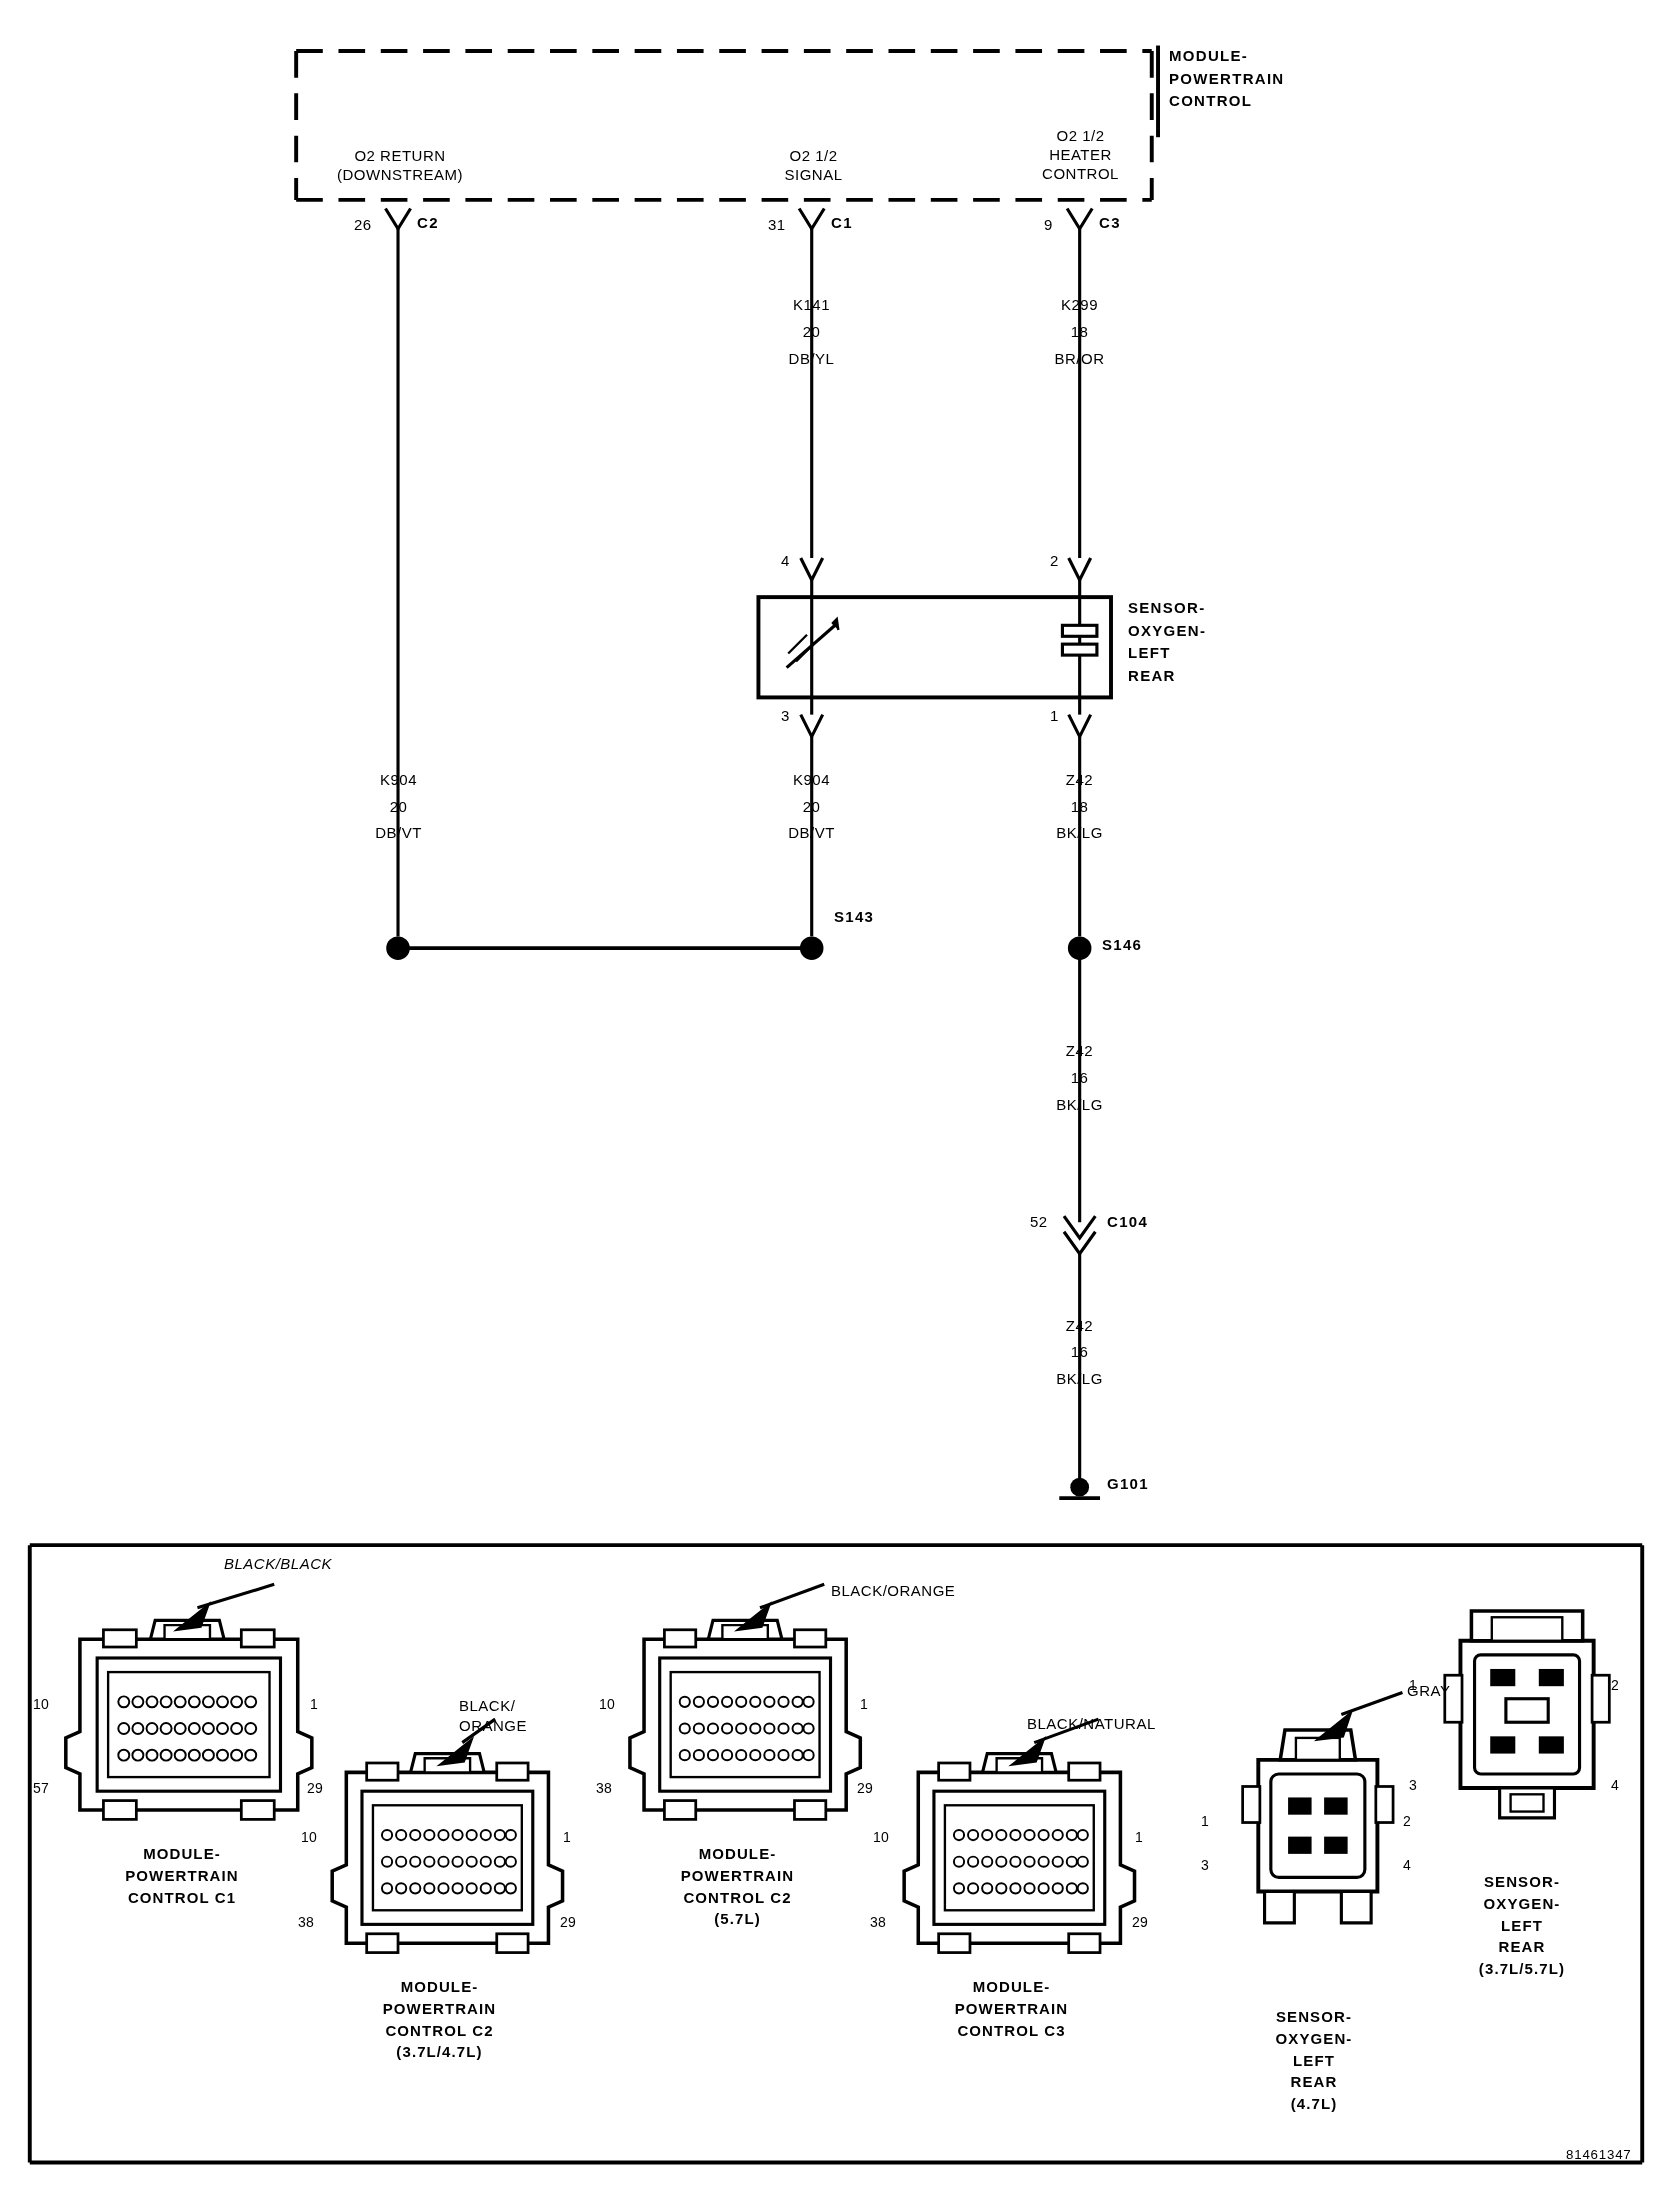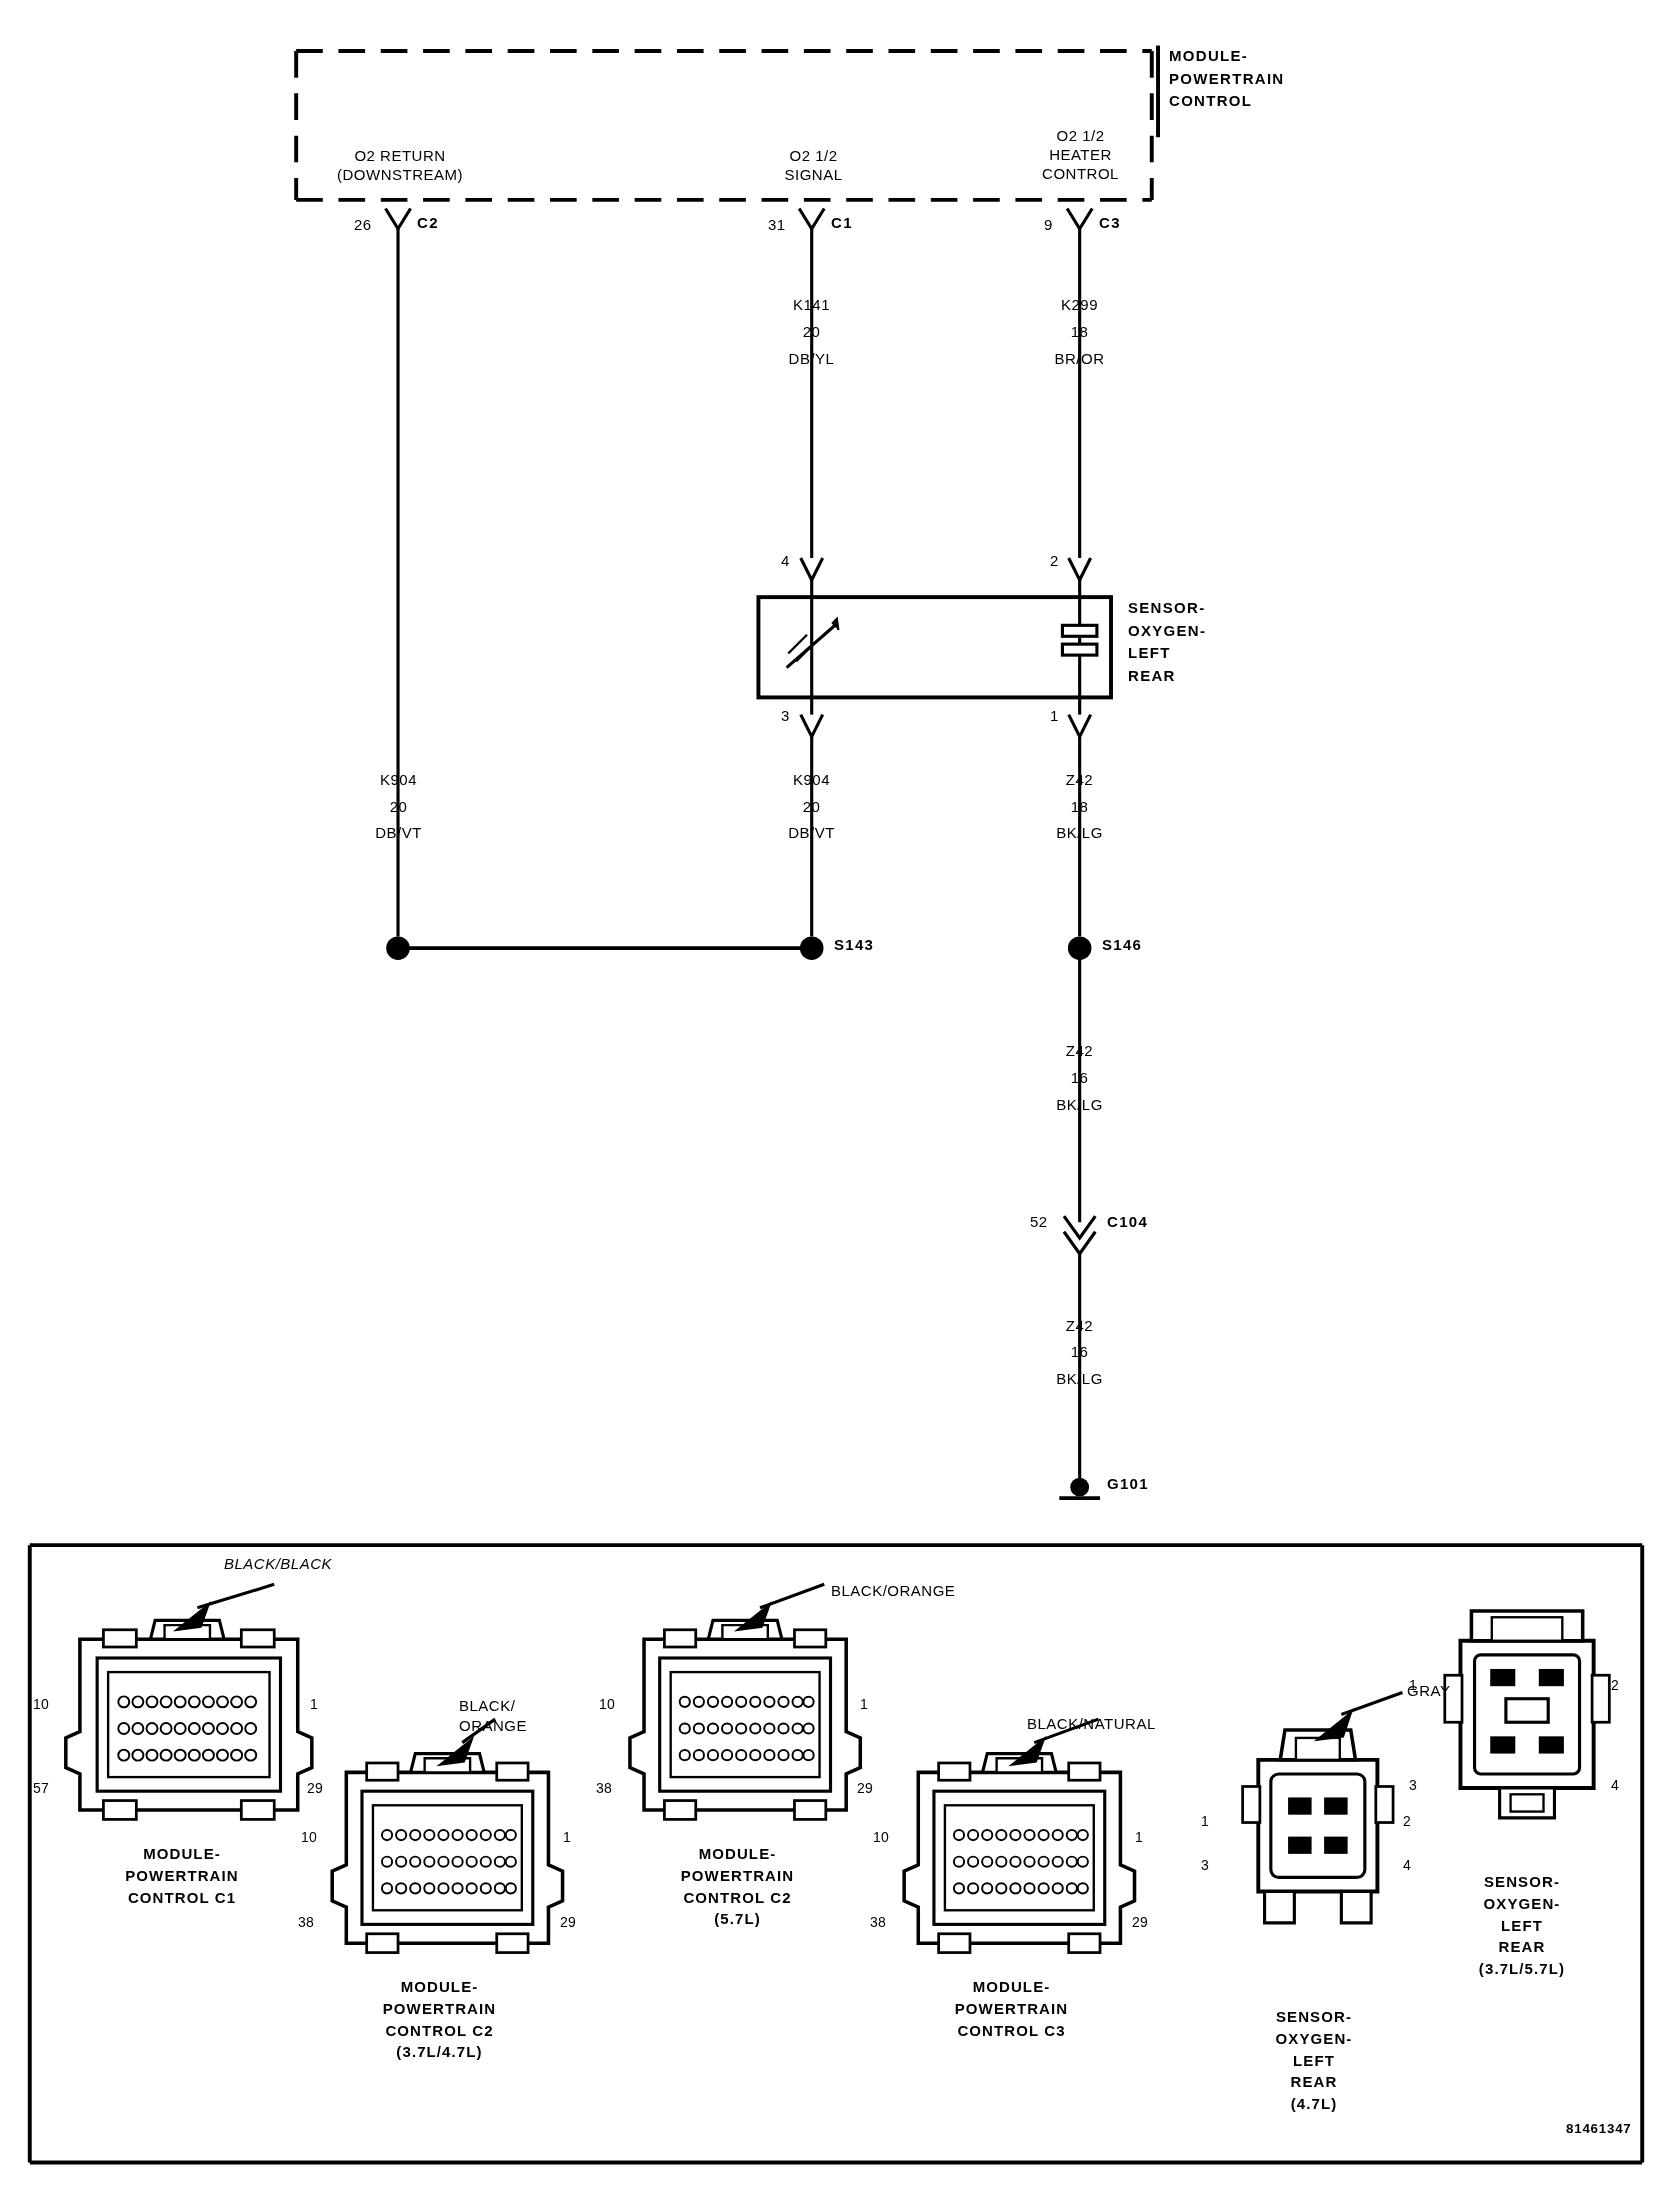--- a/index.html
+++ b/index.html
@@ -55,21 +55,22 @@
   }
   .pinnum {
     position: absolute;
     font-size: 14px;
     letter-spacing: 0.3px;
   }
   .partno {
     position: absolute;
     font-size: 13.3px;
     letter-spacing: 0.8px;
-    font-weight: bold;
+    font-weight: normal;
+    margin-top: 26px;
   }
 </style>
 </head>
 <body>
 
 <div class="stage">
 
   <svg class="layer" viewBox="0 0 2134 2800">
     <g stroke="#000" fill="none" stroke-width="4">
 
@@ -414,21 +415,21 @@
   <div class="lbl c" style="left:328px; top:824px; width:141px;">DB/VT</div>
 
   <div class="lbl c" style="left:741px; top:771px; width:141px;">K904</div>
   <div class="lbl c" style="left:741px; top:798px; width:141px;">20</div>
   <div class="lbl c" style="left:741px; top:824px; width:141px;">DB/VT</div>
 
   <div class="lbl c" style="left:1009px; top:771px; width:141px;">Z42</div>
   <div class="lbl c" style="left:1009px; top:798px; width:141px;">18</div>
   <div class="lbl c" style="left:1009px; top:824px; width:141px;">BK/LG</div>
 
-  <div class="lbl b" style="left:834px; top:936px;">S143</div>
+  <div class="lbl b" style="left:834px; top:908px;">S143</div>
   <div class="lbl b" style="left:1102px; top:936px;">S146</div>
 
   <div class="lbl c" style="left:1009px; top:1042px; width:141px;">Z42</div>
   <div class="lbl c" style="left:1009px; top:1069px; width:141px;">16</div>
   <div class="lbl c" style="left:1009px; top:1096px; width:141px;">BK/LG</div>
 
   <div class="lbl" style="left:1030px; top:1213px;">52</div>
   <div class="lbl b" style="left:1107px; top:1213px;">C104</div>
 
   <div class="lbl c" style="left:1009px; top:1317px; width:141px;">Z42</div>

